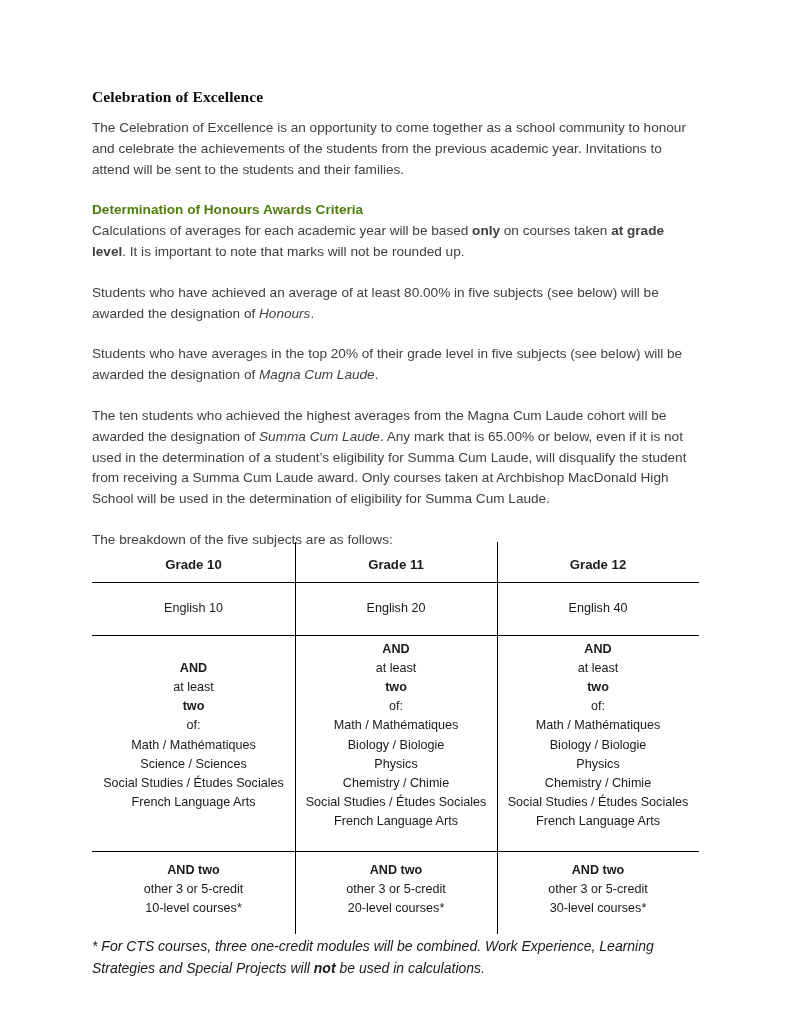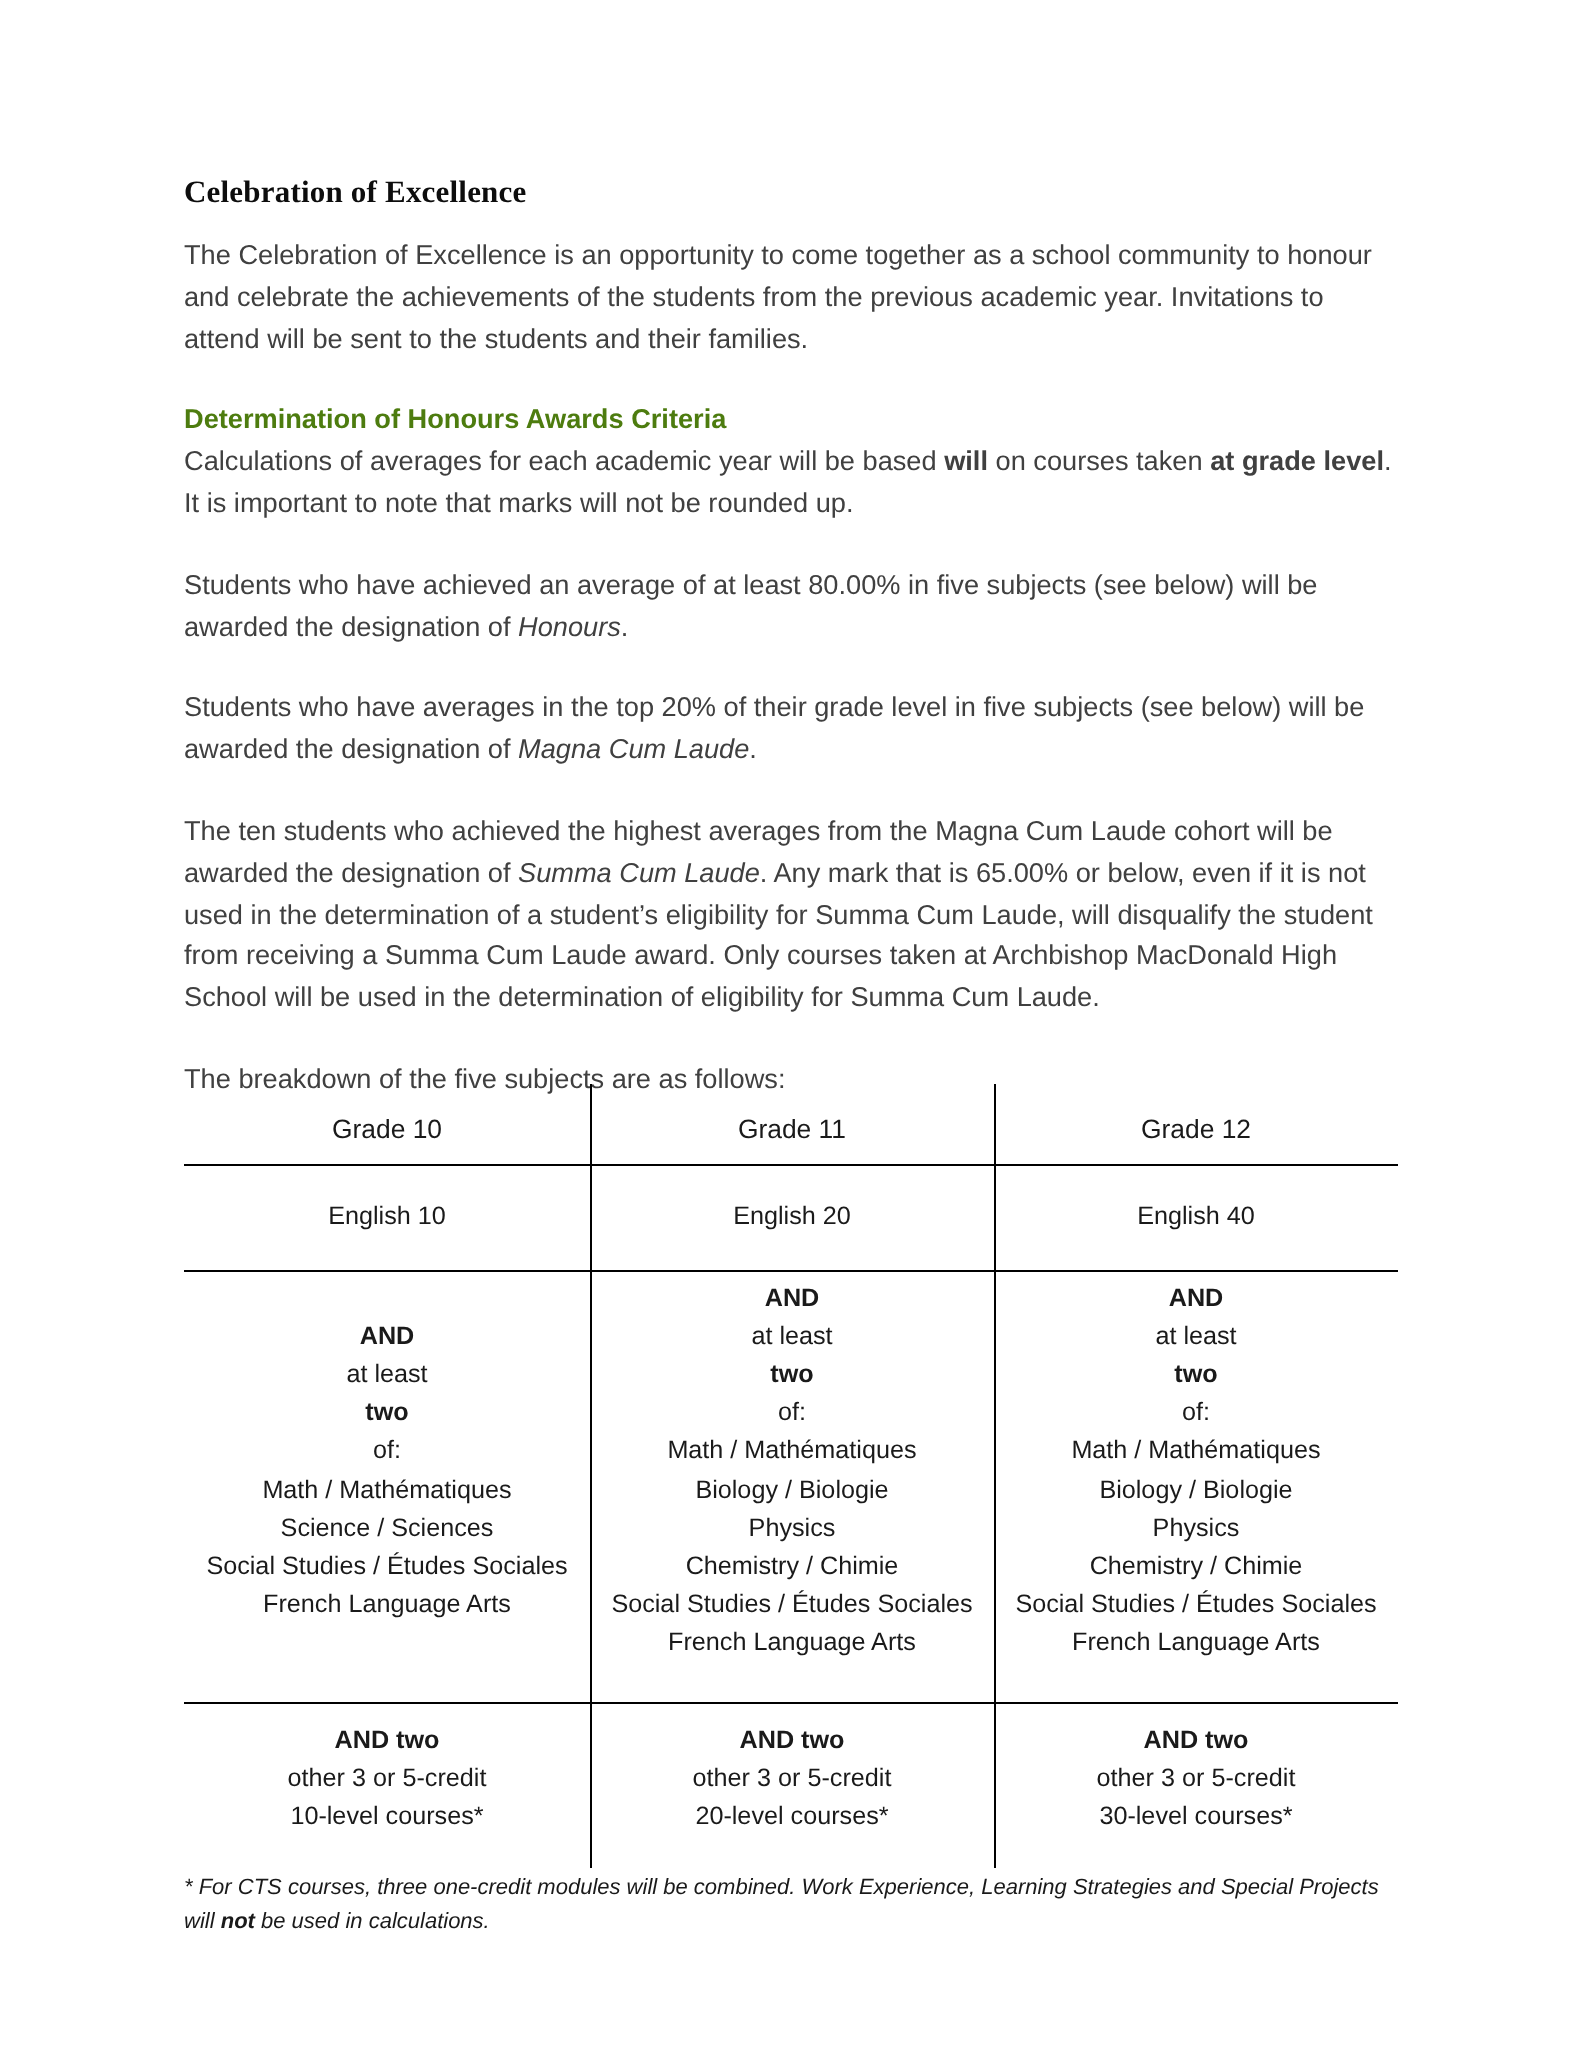--- a/index.html
+++ b/index.html
@@ -64,21 +64,21 @@
     font-size: 12.6px;
     line-height: 1.52;
     padding: 0 6px;
     border: none;
   }
   .grade-table col.c1 { width: 203px; }
   .grade-table col.c2 { width: 202px; }
   .grade-table col.c3 { width: 202px; }
 
   .row-head td {
-    font-weight: normal;
+    font-weight: bold;
     font-size: 13.2px;
     padding-bottom: 7px;
     padding-top: 2px;
     border-bottom: 1.4px solid #000;
   }
   .row-english td {
     height: 52px;
     border-bottom: 1.4px solid #000;
   }
   .row-subjects td {
@@ -104,39 +104,39 @@
     position: absolute;
     width: 1.4px;
     background: #000;
     top: -11px;
     bottom: -14px;
   }
   .vrule.v1 { left: 203px; }
   .vrule.v2 { left: 405px; }
 
   .footnote {
-    font-size: 11px;
+    font-size: 14px;
     font-style: italic;
     line-height: 1.55;
     margin: 16px 0 0 0;
     color: #1a1a1a;
   }
   .footnote .nb { font-weight: bold; font-style: italic; }
 </style>
 </head>
 <body>
 
 <div class="page">
 
   <h1 class="doc-title">Celebration of Excellence</h1>
 
   <p class="body-para">The Celebration of Excellence is an opportunity to come together as a school community to honour and celebrate the achievements of the students from the previous academic year.  Invitations to attend will be sent to the students and their families.</p>
 
   <p class="sub-head">Determination of Honours Awards Criteria</p>
-  <p class="body-para"><span>Calculations of averages for each academic year will be based </span><b>will</b><span> on courses taken </span><b>at grade level</b><span>.  It is important to note that marks will not be rounded up.</span></p>
+  <p class="body-para"><span>Calculations of averages for each academic year will be based </span><b>only</b><span> on courses taken </span><b>at grade level</b><span>.  It is important to note that marks will not be rounded up.</span></p>
 
   <p class="body-para"><span>Students who have achieved an average of at least 80.00% in five subjects (see below) will be awarded the designation of </span><span class="bi">Honours</span><span>.</span></p>
 
   <p class="body-para"><span>Students who have averages in the top 20% of their grade level in five subjects (see below) will be awarded the designation of </span><span class="bi">Magna Cum Laude</span><span>.</span></p>
 
   <p class="body-para"><span>The ten students who achieved the highest averages from the Magna Cum Laude cohort will be awarded the designation of </span><span class="bi">Summa Cum Laude</span><span>.  Any mark that is 65.00% or below, even if it is not used in the determination of a student’s eligibility for Summa Cum Laude, will disqualify the student from receiving a Summa Cum Laude award.  Only courses taken at Archbishop MacDonald High School will be used in the determination of eligibility for Summa Cum Laude.</span></p>
 
   <p class="body-para tight">The breakdown of the five subjects are as follows:</p>
 
   <div class="table-wrap">

